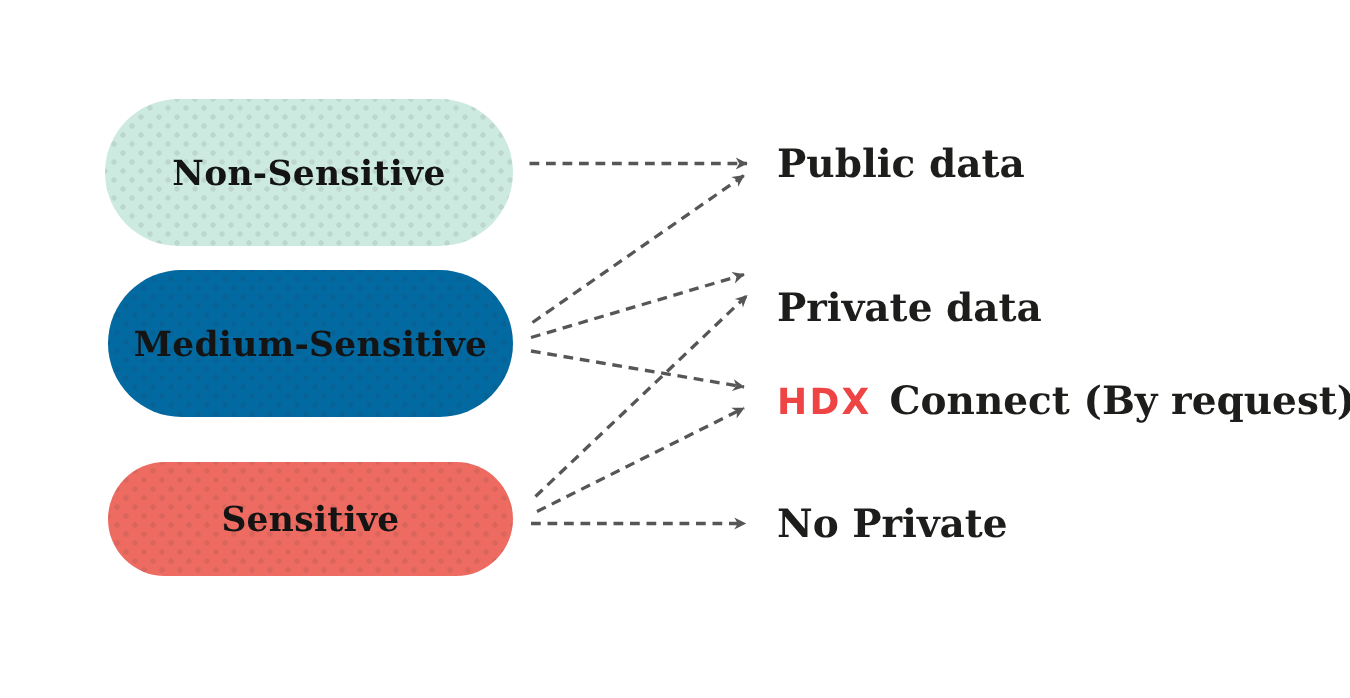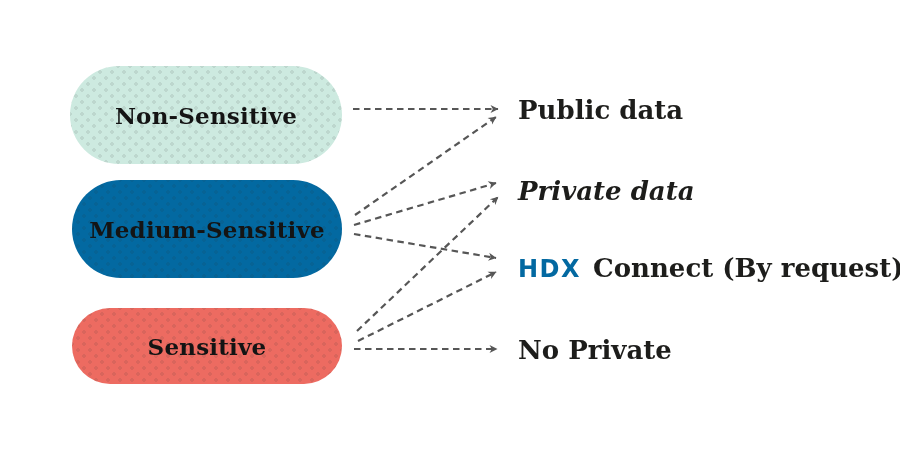--- a/index.html
+++ b/index.html
@@ -57,30 +57,30 @@
     position: absolute;
     left: 518px;
     height: 34px;
     line-height: 34px;
     font-weight: bold;
     font-size: 26px;
     color: #1d1d1b;
     white-space: nowrap;
   }
   #outcome-0 { top: 93px; }
-  #outcome-1 { top: 174px; font-style: italic; }
+  #outcome-1 { top: 189px; }
   #outcome-2 { top: 251px; }
   #outcome-3 { top: 333px; }
 
   .hdx-logo {
     font-family: "DejaVu Sans", sans-serif;
     font-weight: bold;
     font-size: 24px;
     letter-spacing: 1.5px;
-    color: #0369a1;
+    color: #ef4444;
     margin-right: 12px;
   }
 </style>
 </head>
 <body>
 
 <div id="stage" style="background: rgb(255, 255, 255); text-align: center;">
 
   <svg id="arrows-svg" xmlns="http://www.w3.org/2000/svg">
     <defs>

